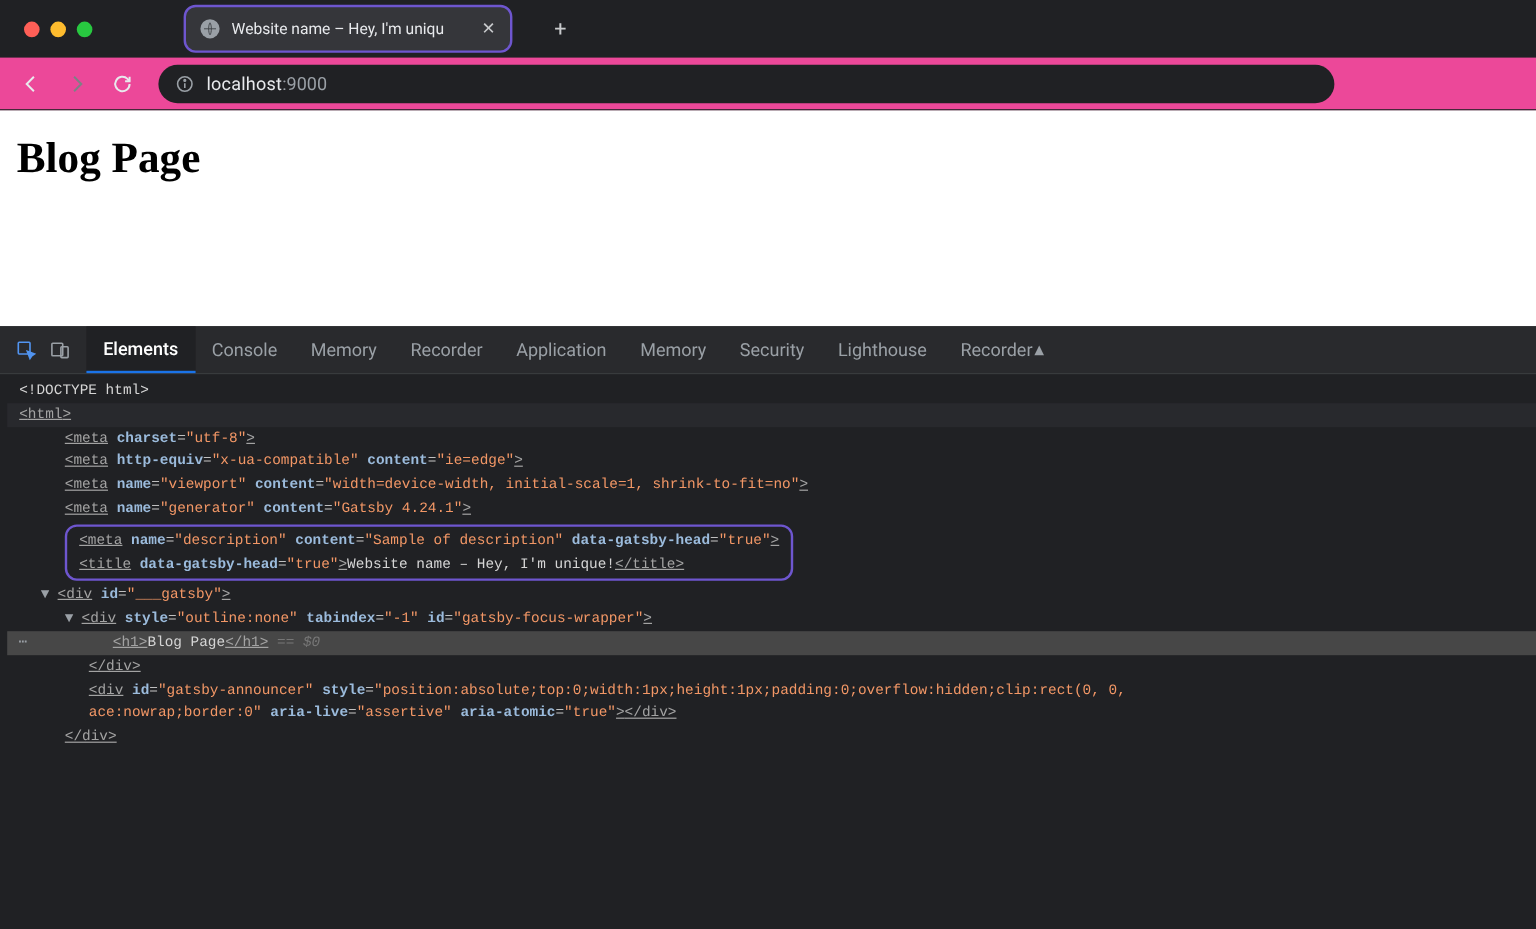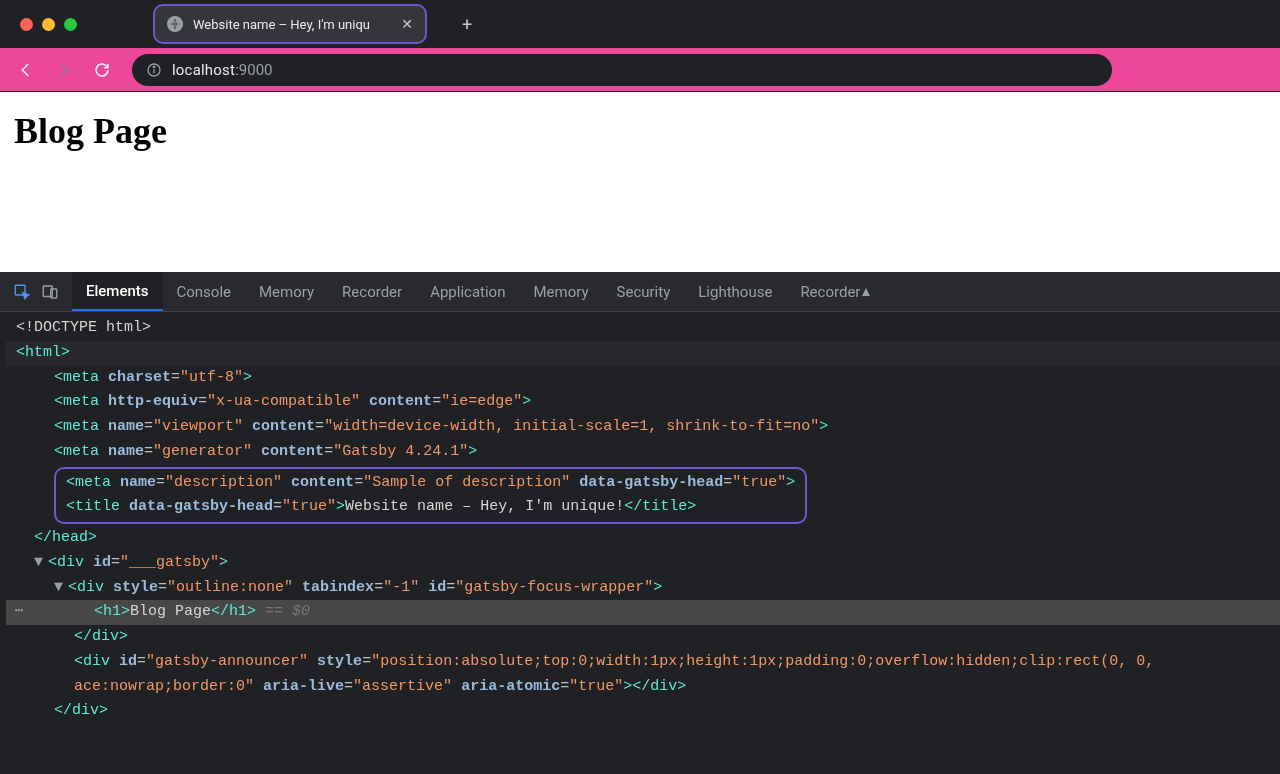--- a/index.html
+++ b/index.html
@@ -86,31 +86,31 @@
     font-size:15px;
   }
   .dt-left-icons { display:flex; align-items:center; gap:4px; padding:0 10px;}
   .dt-icon { width:24px; height:24px; display:flex; align-items:center; justify-content:center; color:#9aa0a6;}
   .dt-inspect { color:#5194f0;}
   .dt-tab { padding:0 14px; display:flex; align-items:center; color:#9aa0a6; cursor:pointer; white-space:nowrap;}
   .dt-tab.active { background:#202124; color:#fff; border-bottom:2px solid #1a73e8; font-weight:500;}
   .dom {
     flex:1;
     font-family: Menlo, Consolas, "Courier New", monospace;
-    font-size: 15px;
+    font-size: 12px;
     line-height: 1.65;
     padding: 4px 0 8px 6px;
     overflow: hidden;
     background:#202124;
   }
   .line { white-space: pre; padding: 0 10px; position:relative;}
   .line.hl-bg { background:#28292d;}
   .line.el-sel { background:#474747;}
   .tri { display:inline-block; color:#9aa0a6; width:12px; margin-right:2px;}
-  .tag { color:#5eead4;}
+  .tag { color:#a3a3a3;text-decoration:underline;}
   .attr { color:#9bbbdc;font-weight:bold;}
   .val { color:#f29766;}
   .txt { color:#d5d5d5;}
   .eq { color:#bfbfbf;}
   .sel-marker { color:#767676; font-style:italic;}
   .box {
     border: 2px solid #6e56cf;
     border-radius: 10px;
     margin: 2px 0;
     padding: 2px 0;
@@ -219,21 +219,20 @@
         <div class="line ind2"><span class="tag">&lt;meta</span><span> </span><span class="attr">http-equiv</span><span class="eq">=</span><span class="val">"x-ua-compatible"</span><span> </span><span class="attr">content</span><span class="eq">=</span><span class="val">"ie=edge"</span><span class="tag">&gt;</span></div>
         <div class="line ind2"><span class="tag">&lt;meta</span><span> </span><span class="attr">name</span><span class="eq">=</span><span class="val">"viewport"</span><span> </span><span class="attr">content</span><span class="eq">=</span><span class="val">"width=device-width, initial-scale=1, shrink-to-fit=no"</span><span class="tag">&gt;</span></div>
         <div class="line ind2"><span class="tag">&lt;meta</span><span> </span><span class="attr">name</span><span class="eq">=</span><span class="val">"generator"</span><span> </span><span class="attr">content</span><span class="eq">=</span><span class="val">"Gatsby 4.24.1"</span><span class="tag">&gt;</span></div>
       </div>
 
     <div class="box" style="margin-left:48px;">
       <div class="line" style="padding-left:10px;"><span class="tag">&lt;meta</span><span> </span><span class="attr">name</span><span class="eq">=</span><span class="val">"description"</span><span> </span><span class="attr">content</span><span class="eq">=</span><span class="val">"Sample of description"</span><span> </span><span class="attr">data-gatsby-head</span><span class="eq">=</span><span class="val">"true"</span><span class="tag">&gt;</span></div>
       <div class="line" style="padding-left:10px;"><span class="tag">&lt;title</span><span> </span><span class="attr">data-gatsby-head</span><span class="eq">=</span><span class="val">"true"</span><span class="tag">&gt;</span><span class="txt">Website name – Hey, I'm unique!</span><span class="tag">&lt;/title&gt;</span></div>
     </div>
 
-    <div class="line ind1"><span class="tag">&lt;/head&gt;</span></div>
     <div class="line ind1"><span class="tri">▼</span><span><span class="tag">&lt;div</span><span> </span><span class="attr">id</span><span class="eq">=</span><span class="val">"___gatsby"</span><span class="tag">&gt;</span></span></div>
     <div class="line ind2"><span class="tri">▼</span><span><span class="tag">&lt;div</span><span> </span><span class="attr">style</span><span class="eq">=</span><span class="val">"outline:none"</span><span> </span><span class="attr">tabindex</span><span class="eq">=</span><span class="val">"-1"</span><span> </span><span class="attr">id</span><span class="eq">=</span><span class="val">"gatsby-focus-wrapper"</span><span class="tag">&gt;</span></span></div>
     <div class="line ind4 el-sel"><span class="gutter">⋯</span><span class="tag">&lt;h1&gt;</span><span class="txt">Blog Page</span><span class="tag">&lt;/h1&gt;</span><span class="sel-marker"> == $0</span></div>
     <div class="line ind3"><span class="tag">&lt;/div&gt;</span></div>
     <div class="line ind3"><span><span class="tag">&lt;div</span><span> </span><span class="attr">id</span><span class="eq">=</span><span class="val">"gatsby-announcer"</span><span> </span><span class="attr">style</span><span class="eq">=</span><span class="val">"position:absolute;top:0;width:1px;height:1px;padding:0;overflow:hidden;clip:rect(0, 0,</span></span></div>
     <div class="line ind3"><span><span class="val">ace:nowrap;border:0"</span><span> </span><span class="attr">aria-live</span><span class="eq">=</span><span class="val">"assertive"</span><span> </span><span class="attr">aria-atomic</span><span class="eq">=</span><span class="val">"true"</span><span class="tag">&gt;</span><span class="tag">&lt;/div&gt;</span></span></div>
     <div class="line ind2"><span class="tag">&lt;/div&gt;</span></div>
   </div>
 </div>
 

